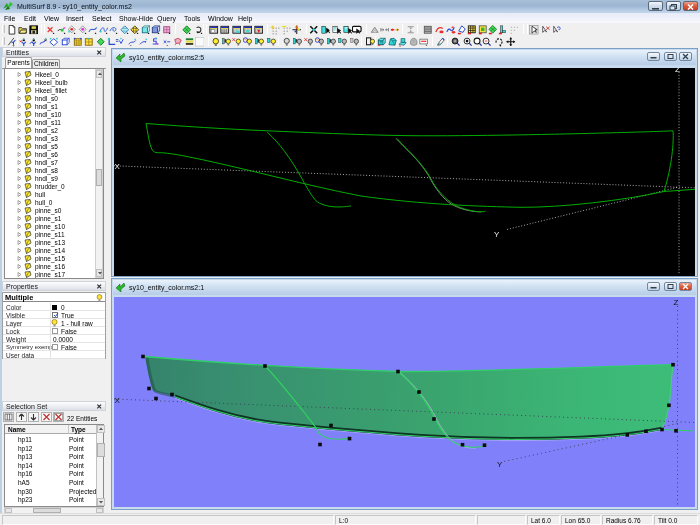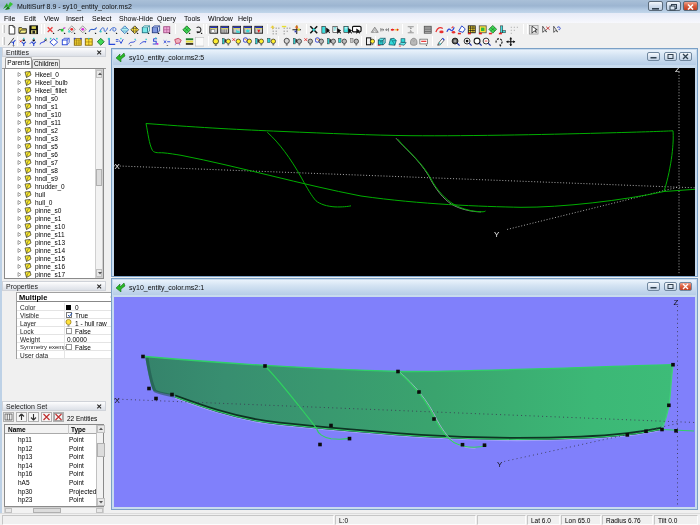--- a/index.html
+++ b/index.html
@@ -1004,21 +1004,21 @@
         </svg>
       </div>
 <div class="abs" style="left:0;bottom:0;width:6px;height:8px;background:#e8e8e8;border:1px solid #c0c0c0">
         <svg width="6" height="6" viewBox="0 0 6 6">
           <path d="M1,2 L3,4.5 L5,2 z" fill="#555"></path>
         </svg>
       </div>
 <div class="abs" style="left:0;top:99px;width:6px;height:17px;background:#dcdcdc;border:1px solid #b0b0b0"></div>
     </div>
 <div class="ptitle" style="top:281px">Properties<span class="pclose">✕</span></div>
-<div class="abs" style="left:16px;top:292px;width:104px;height:67px;background:#fff;border:1px solid #a0a0a0">
+<div class="abs" style="left:2px;top:292px;width:104px;height:67px;background:#fff;border:1px solid #a0a0a0">
 <div class="abs" style="left:0;top:0;width:102px;height:9px;border-bottom:1px solid #888">
         <span style="position:absolute;left:2px;top:0;font-size:7.5px;font-weight:bold">Multiple</span>
 <svg style="position:absolute;right:2px;top:1px" width="7" height="8" viewBox="0 0 7 8">
           <circle cx="3.5" cy="3" r="2.4" fill="#ffe23c" stroke="#806000" stroke-width=".6"></circle>
           <rect x="2.5" y="5.5" width="2" height="2" fill="#999"></rect>
         </svg>
       </div>
 <div class="abs" style="left:0;top:10px;width:102px;height:8px;border-bottom:1px solid #e4e4e4">
         <span class="s65" style="left:3px;top:1px;color:#222;">Color</span>
         <span class="abs" style="left:47px;top:0;width:0;height:8px;border-left:1px solid #e4e4e4"></span>

